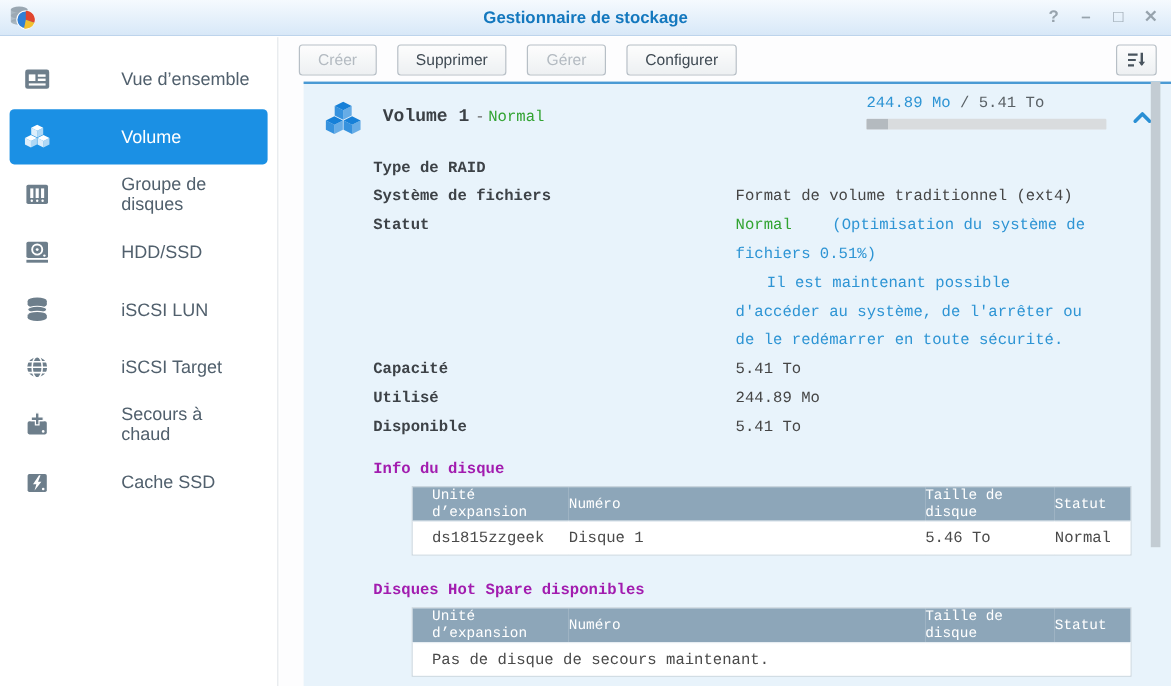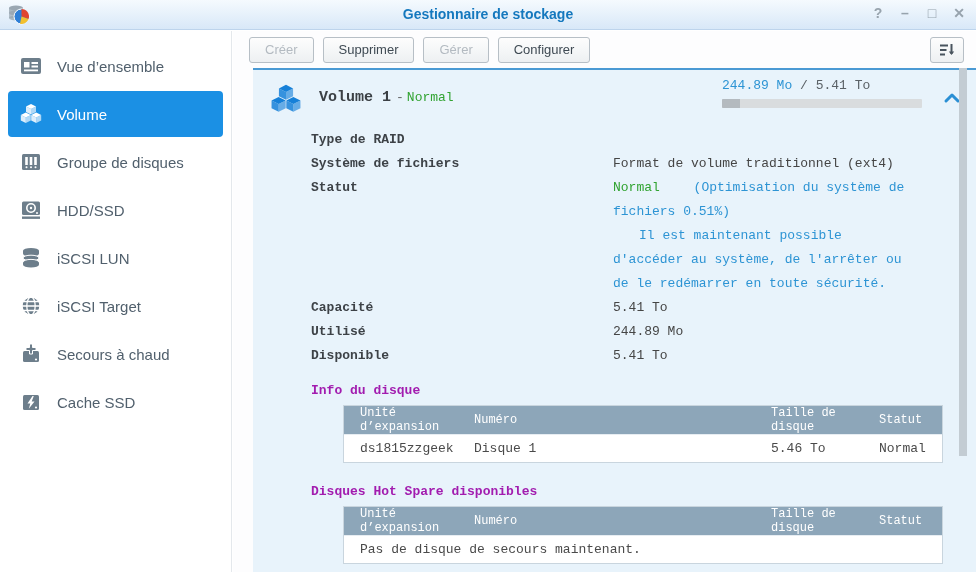--- a/index.html
+++ b/index.html
@@ -12,29 +12,29 @@
   .app-icon { position:absolute; left:7px; top:3px; width:24px; height:24px; }
   .win-title { position:absolute; left:0; right:0; top:6px; text-align:center;
                color:#1478be; font-weight:bold; font-size:14px; }
   .win-controls { position:absolute; right:10px; top:5px; display:flex; gap:13px;
                   color:#97a3ad; font-size:14px; }
   .wc { cursor:pointer; width:14px; text-align:center; font-weight:bold; }
   
   .sidebar { position:absolute; top:31px; left:0; bottom:0; width:232px; background:#fff;
              border-right:1px solid #e4e8ec; padding-top:10px; }
   .side-item { height:46px; margin:2px 8px; padding:0 10px; display:flex; align-items:center;
-               border-radius:4px; color:#51606d; font-size:15px; cursor:pointer; }
+               border-radius:4px; color:#51606d; font-size:15px; cursor:pointer;gap:44px; }
   .side-item .ic { width:26px; height:26px; margin-right:13px; color:#6d7e8b; flex:none;
                    display:flex; align-items:center; justify-content:center; }
   .side-item.selected { background:var(--accent); color:#fff;text-align:right; }
   .side-item.selected .ic { color:#fff; }
   
   .content { position:absolute; left:233px; top:31px; right:0; bottom:0; background:#fdfdfe; }
   .toolbar { height:37px; display:flex; align-items:center; padding:0 12px 0 16px; }
-  .tbbtns { display:flex; gap:9px; }
+  .tbbtns { display:flex; gap:17px; }
   .tb-btn { height:26px; padding:0 15px; font-size:13px; color:#3f4a53; font-family:inherit;
             background:linear-gradient(#fdfdfd,#edf0f2); border:1px solid #b7bfc6;
             border-radius:3px; cursor:pointer; }
   .tb-btn.disabled { color:#b3bac1; }
   .sort-btn { margin-left:auto; width:34px; height:26px; background:linear-gradient(#fdfdfd,#edf0f2);
               border:1px solid #b7bfc6; border-radius:3px; cursor:pointer;
               display:flex; align-items:center; justify-content:center; }
   
   .panel { position:absolute; left:20px; right:0; top:37px; bottom:0;
            background:#e8f3fb; border-top:2px solid #4a9ad4;font-family:Liberation Mono, monospace; }

